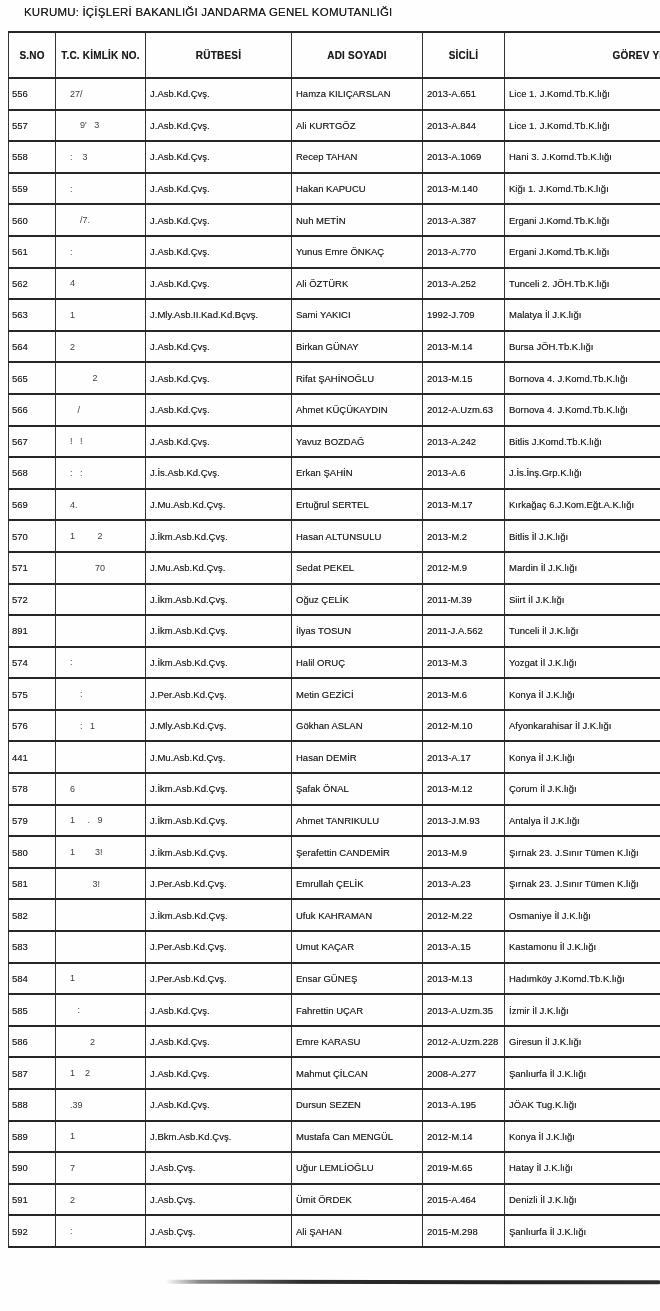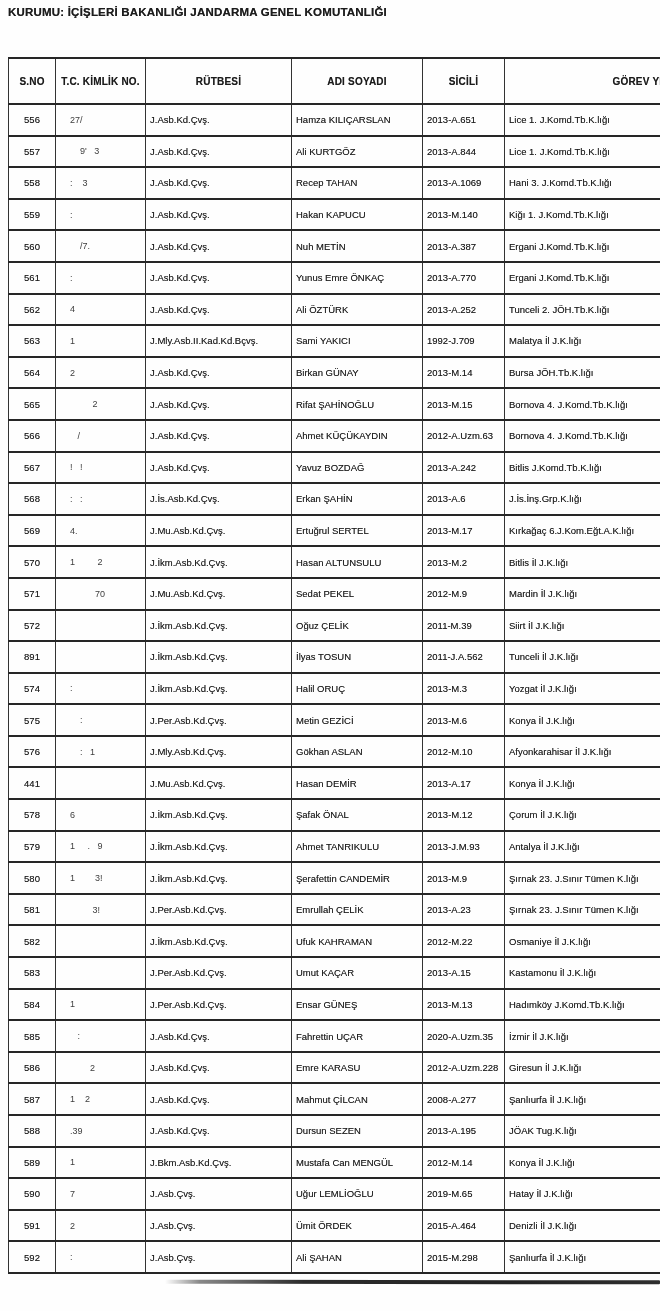--- a/index.html
+++ b/index.html
@@ -10,32 +10,32 @@
     position: relative;
     width: 660px;
     height: 1311px;
     overflow: hidden;
     background: #fefefe;
     font-family: "Liberation Sans", sans-serif;
     color: #1c1c1c;
   }
   .doc-title {
     position: absolute;
-    left: 8px;
+    left: 24px;
     top: 6px;
     font-size: 11.5px;
-    font-weight: bold;
+    font-weight: normal;
     letter-spacing: 0.2px;
     white-space: nowrap;
     text-shadow: 0 0 0.6px rgba(10,10,10,0.7);
   }
   .table-wrap {
     position: absolute;
     left: 8px;
-    top: 57px;
+    top: 31px;
     width: 652px;
     overflow: hidden;
   }
   table.personnel {
     border-collapse: collapse;
     table-layout: fixed;
     width: 776px;
   }
   .personnel th, .personnel td {
     border-left: 1.5px solid #333;
@@ -53,21 +53,21 @@
     padding: 0 2px;
     letter-spacing: 0.2px;
     white-space: nowrap;
   }
   .personnel td {
     height: 29.6px;
     font-size: 9.5px;
     padding: 0 3px;
     white-space: nowrap;
   }
-  td.c-sno { text-align: center; }
+  td.c-sno { }
   td.c-tc {
     white-space: pre;
     font-size: 9px;
     color: #3d3d3d;
     padding-left: 14px;
     text-shadow: none;
   }
   td.c-rutbe, td.c-ad, td.c-sicil, td.c-gorev {
     text-align: left;
     padding-left: 4px;
@@ -373,21 +373,21 @@
     <td class="c-ad">Ensar GÜNEŞ</td>
     <td class="c-sicil">2013-M.13</td>
     <td class="c-gorev">Hadımköy J.Komd.Tb.K.lığı</td>
   </tr>
 
   <tr>
     <td class="c-sno">585</td>
     <td class="c-tc">   :</td>
     <td class="c-rutbe">J.Asb.Kd.Çvş.</td>
     <td class="c-ad">Fahrettin UÇAR</td>
-    <td class="c-sicil">2020-A.Uzm.35</td>
+    <td class="c-sicil">2013-A.Uzm.35</td>
     <td class="c-gorev">İzmir İl J.K.lığı</td>
   </tr>
 
   <tr>
     <td class="c-sno">586</td>
     <td class="c-tc">        2</td>
     <td class="c-rutbe">J.Asb.Kd.Çvş.</td>
     <td class="c-ad">Emre KARASU</td>
     <td class="c-sicil">2012-A.Uzm.228</td>
     <td class="c-gorev">Giresun İl J.K.lığı</td>

